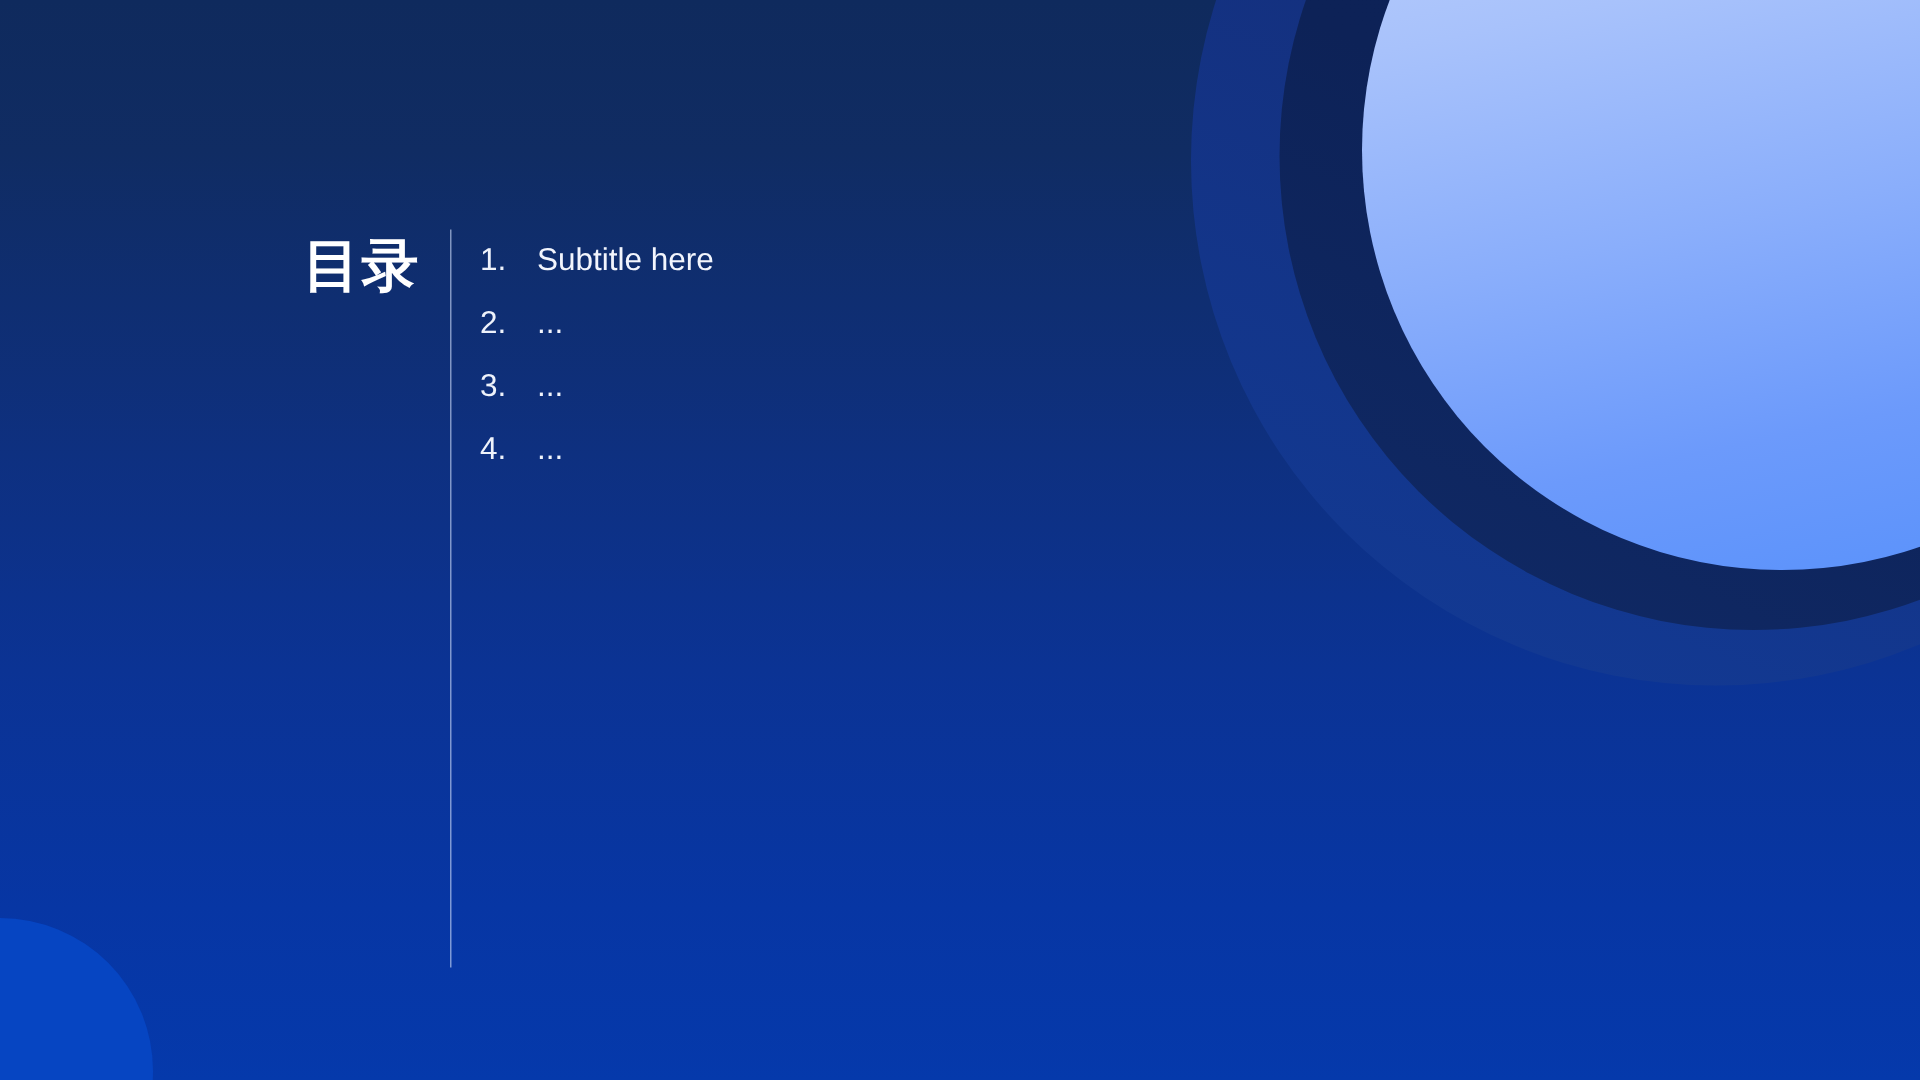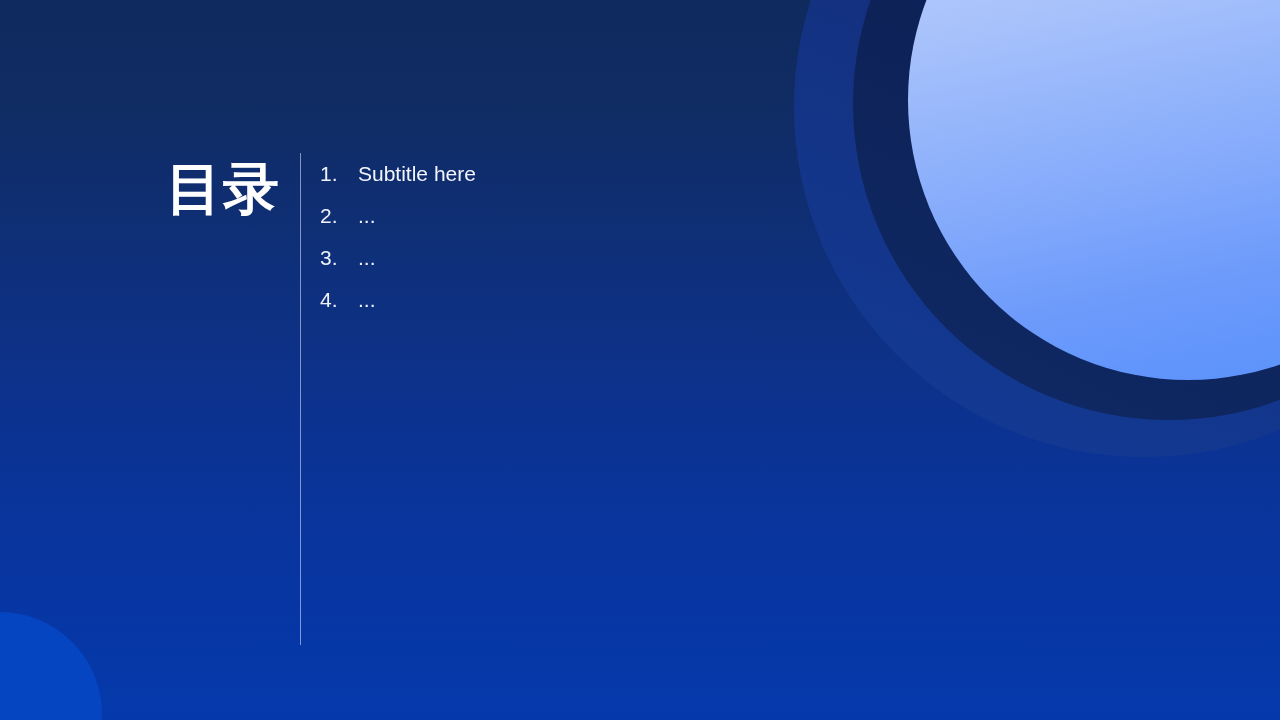--- a/index.html
+++ b/index.html
@@ -88,21 +88,21 @@
     height: 100%;
   }
 
   .title {
     position: absolute;
     left: 120px;
     top: 158px;
     width: 160px;
     text-align: right;
     color: #ffffff;
-    font-size: 56px;
+    font-size: 38px;
     font-weight: bold;
     letter-spacing: 1px;
     line-height: 1.1;
     white-space: nowrap;
   }
 
   .divider {
     position: absolute;
     left: 300px;
     top: 153px;

